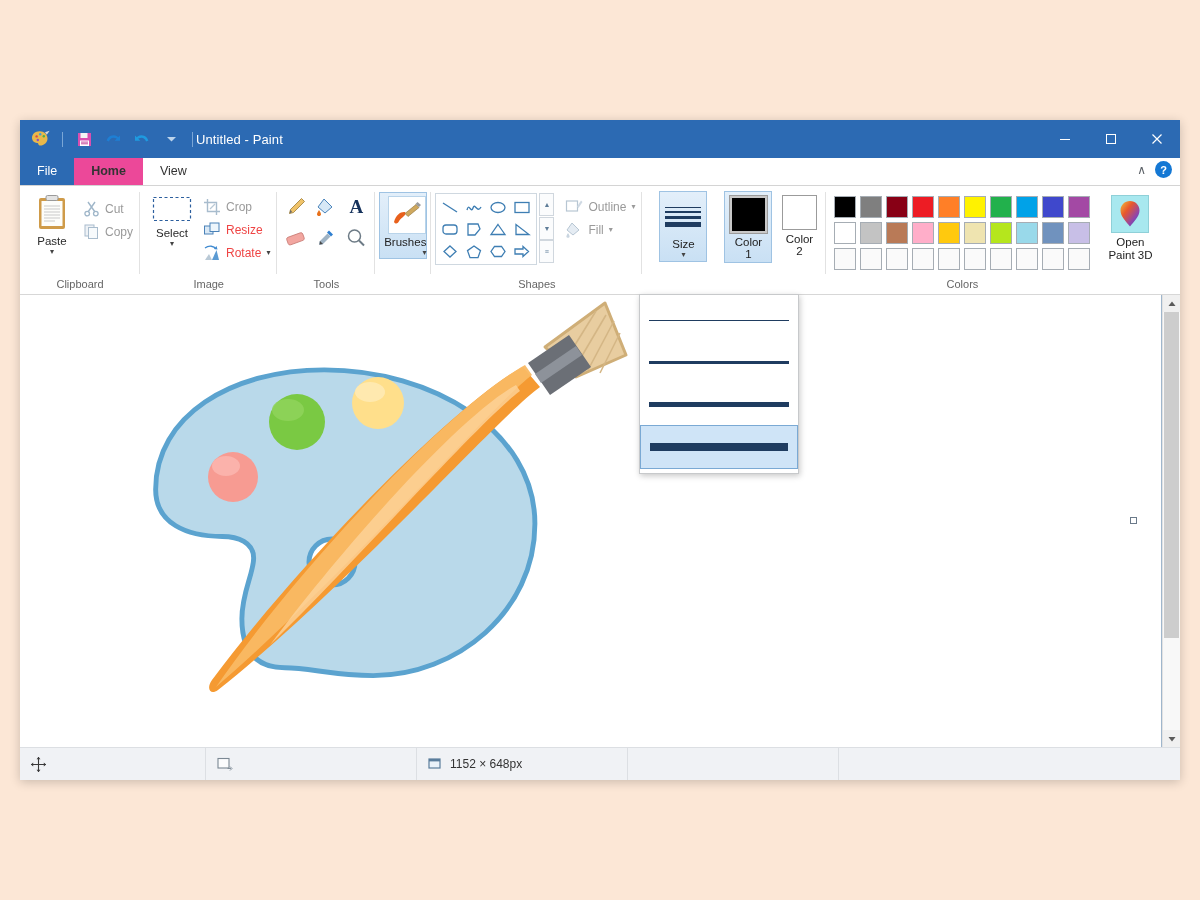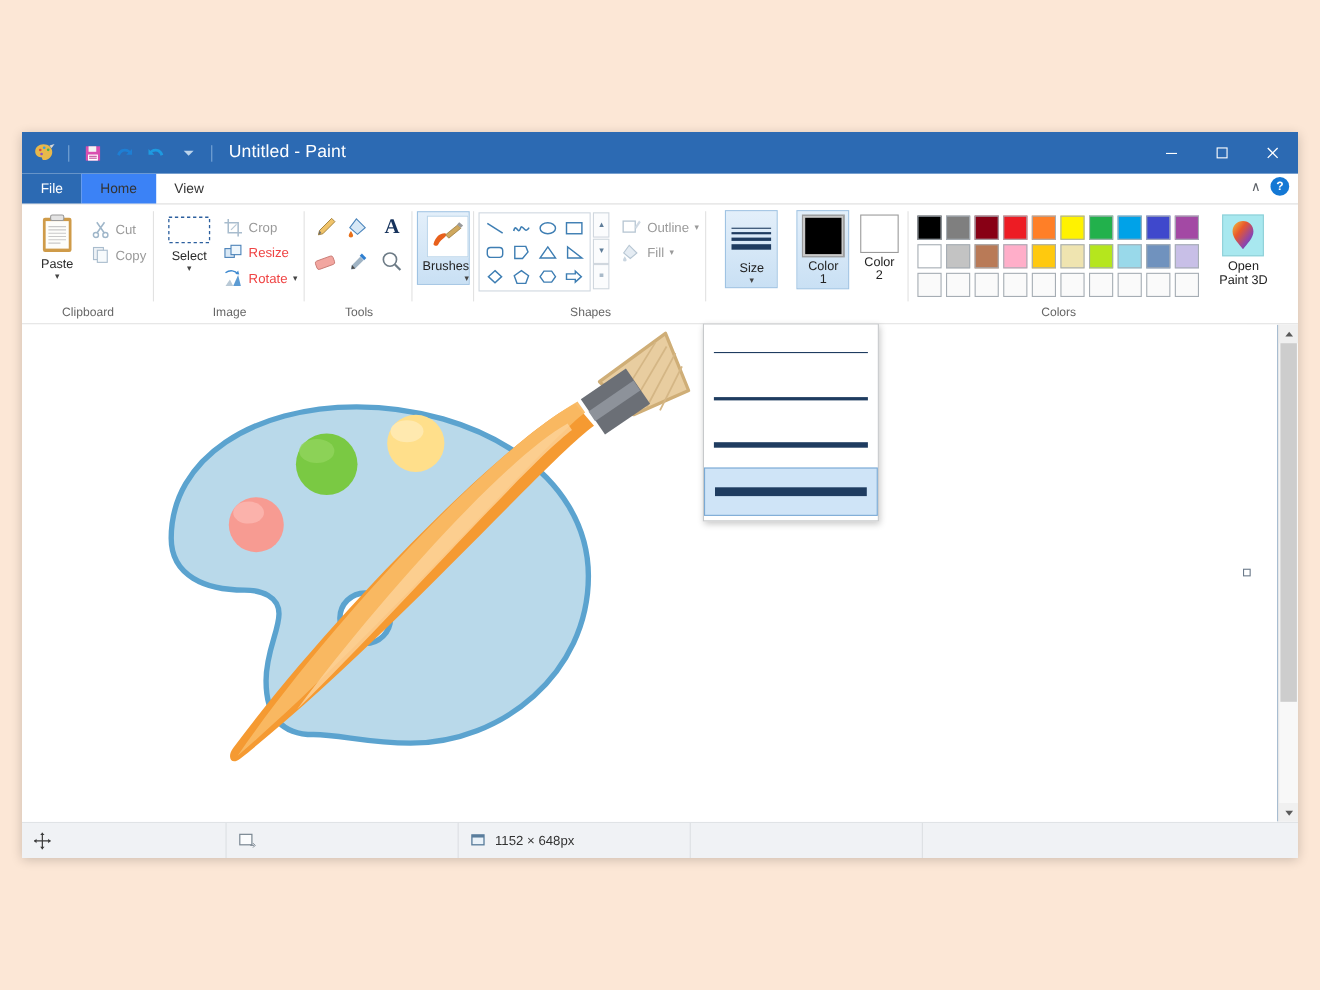--- a/index.html
+++ b/index.html
@@ -17,35 +17,35 @@
   }
 
   
   .titlebar{
     height:38px;background:#2c6ab3;display:flex;align-items:center;
     color:#fff;position:relative;flex:none;
   }
   .qat{display:flex;align-items:center;gap:7px;padding-left:10px;}
   .qat-ico{width:22px;height:22px;display:flex;align-items:center;justify-content:center;}
   .qat-sep{width:1px;height:15px;background:#7aa6d6;margin:0 3px;}
-  .title-text{font-size:16px;margin-left:12px;letter-spacing:.1px;}
+  .title-text{font-size:13px;letter-spacing:.1px;}
   .winbtns{position:absolute;right:0;top:0;height:38px;display:flex;}
   .winbtn{width:46px;height:38px;display:flex;align-items:center;justify-content:center;}
 
   
   .tabstrip{
     height:27px;background:#fff;display:flex;align-items:flex-end;
     border-bottom:1px solid #d4d4d4;position:relative;flex:none;
   }
   .tab{
     height:27px;line-height:27px;padding:0 17px;font-size:12.5px;color:#333;
     cursor:default;
   }
   .tab.file{background:#2c6ab3;color:#fff;font-weight:400;}
-  .tab.active{background:#3b82f6;}
+  .tab.active{background:#ec4899;font-weight:bold;}
   .ribbon-right{position:absolute;right:8px;top:3px;display:flex;align-items:center;gap:9px;}
   .chev{font-size:12px;color:#5d6268;}
   .helpbtn{
     width:17px;height:17px;border-radius:50%;background:#1478d4;color:#fff;
     font-size:11px;font-weight:bold;display:flex;align-items:center;justify-content:center;
   }
 
   
   .ribbon{
     height:108px;background:#fff;display:flex;position:relative;flex:none;

